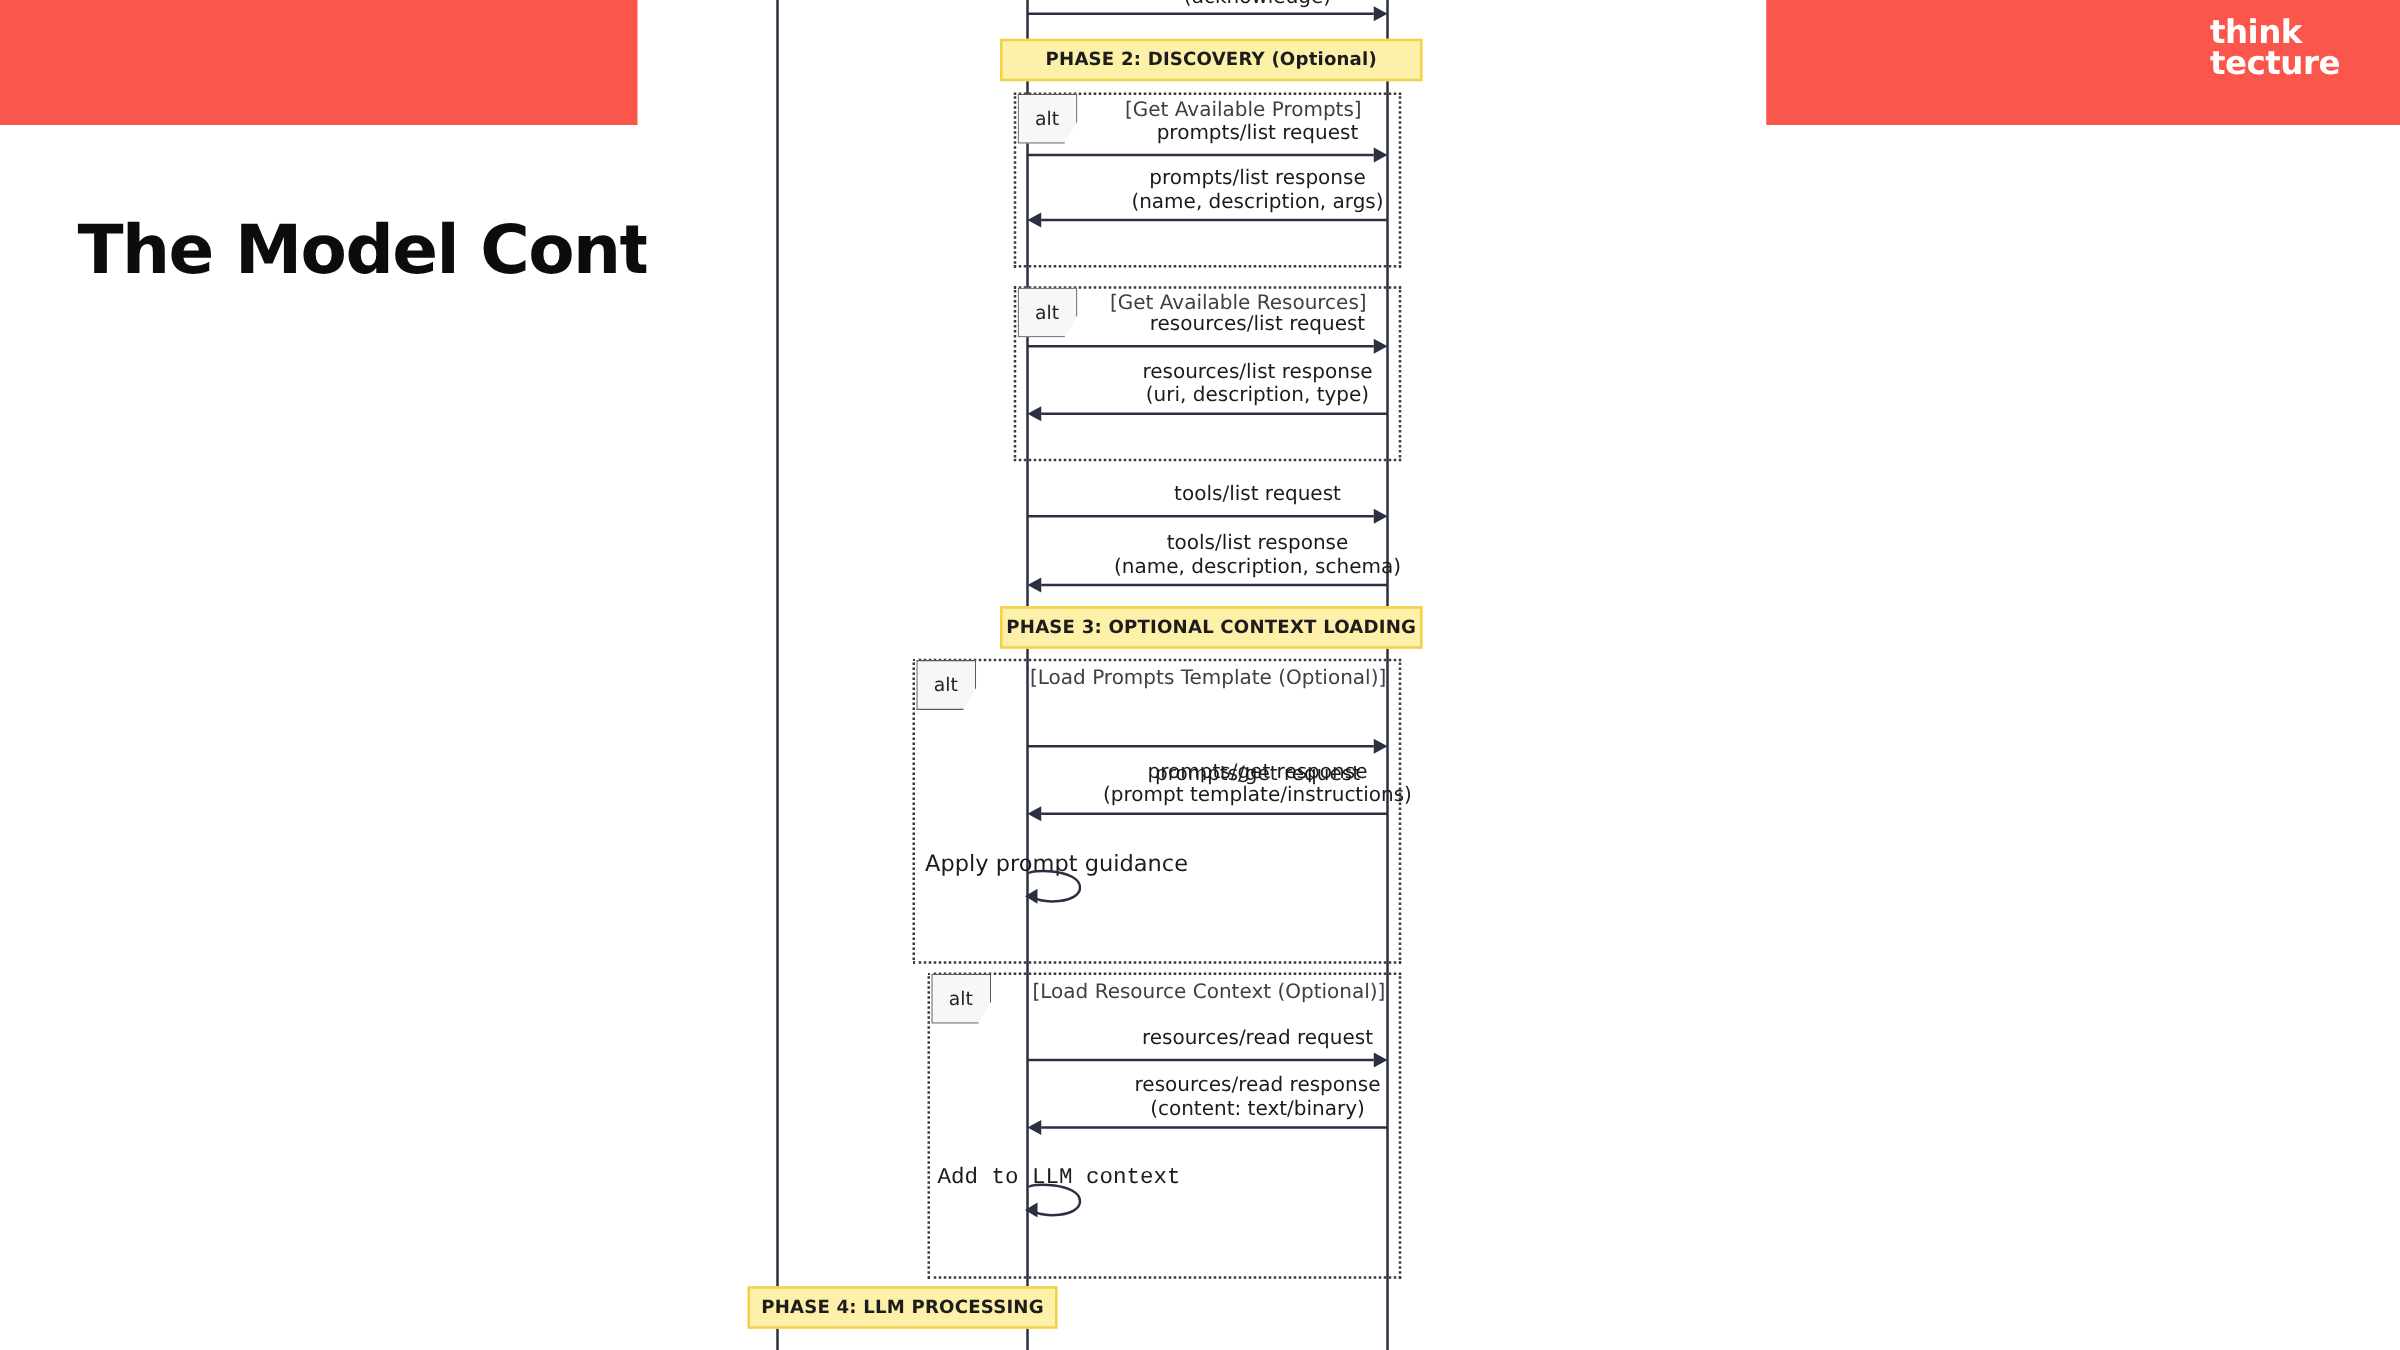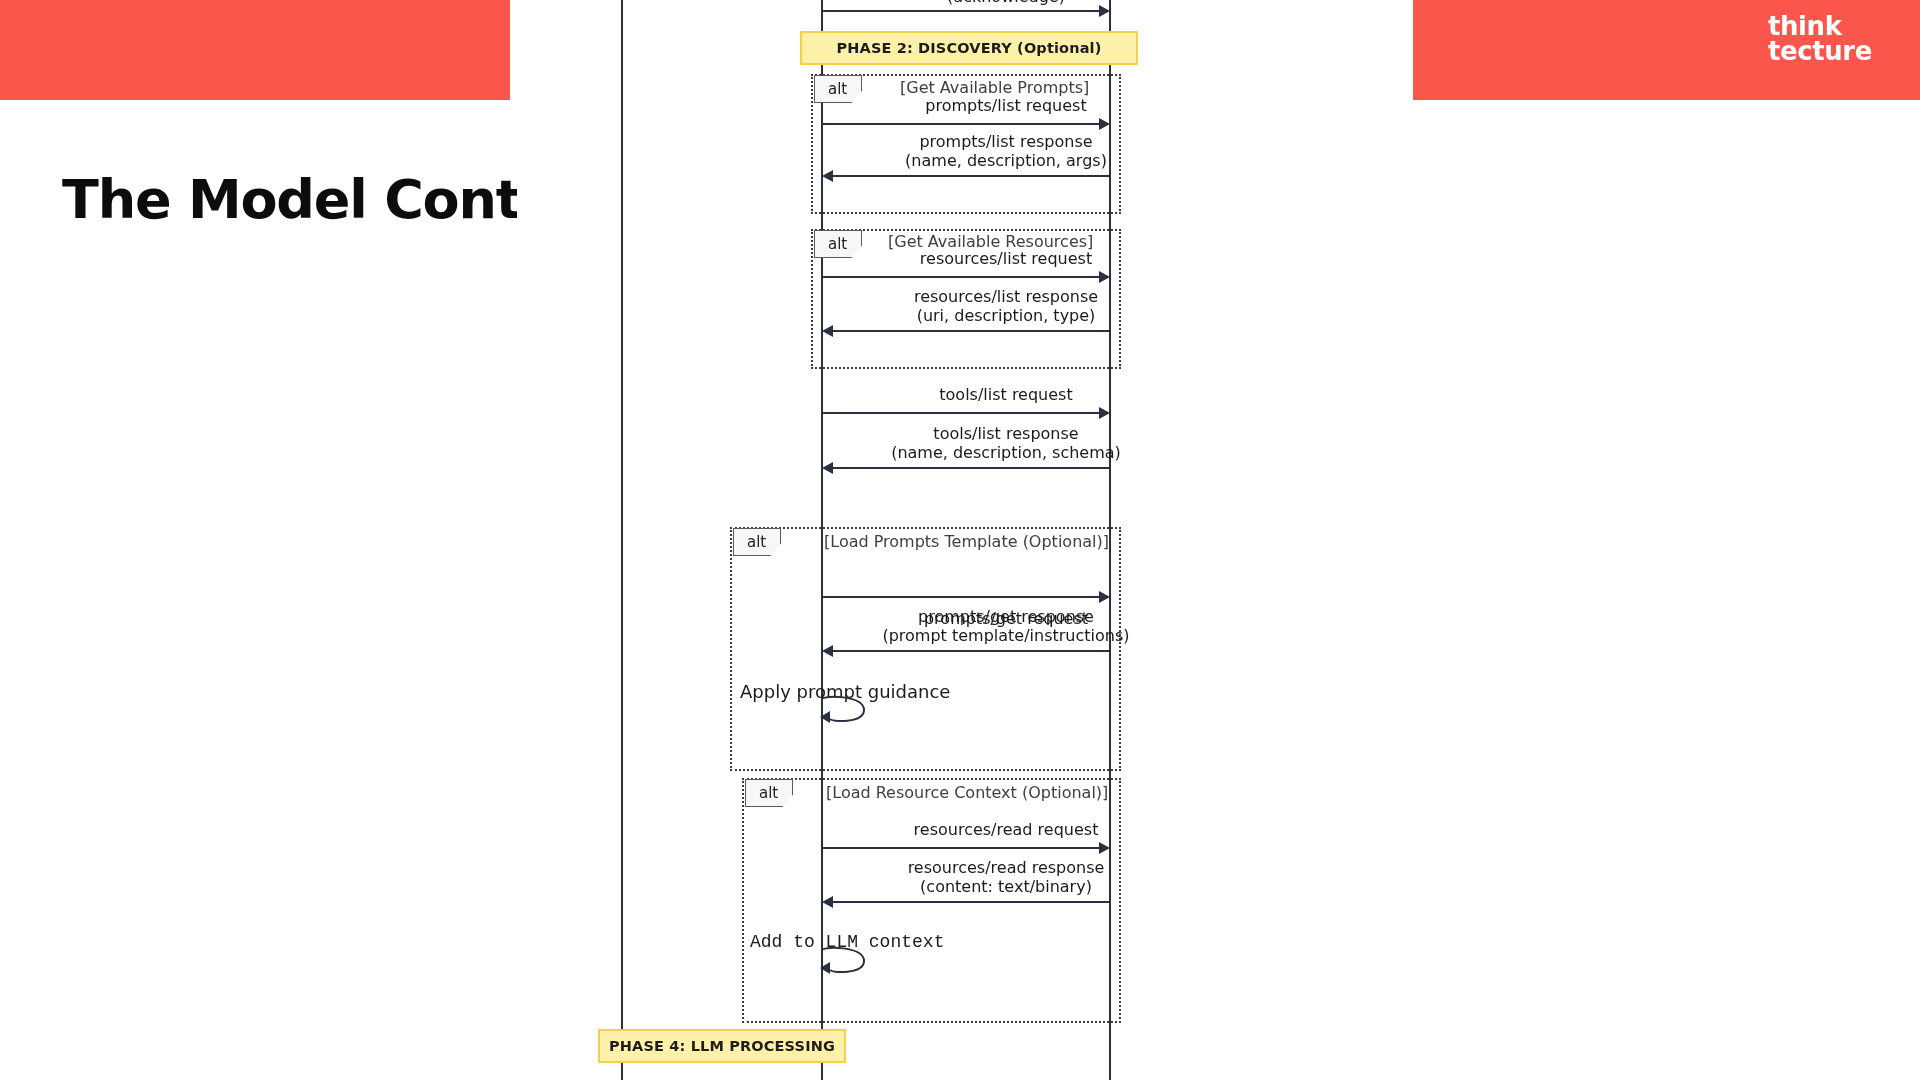--- a/index.html
+++ b/index.html
@@ -26,21 +26,21 @@
 
   .lifeline{position:absolute;width:2px;background:#2b3040;top:0;height:1080px;}
 
   .phase{position:absolute;background:#fdf0a8;border:2px solid #f2d24b;
     box-sizing:border-box;height:34px;display:flex;align-items:center;
     justify-content:center;color:#1d1d1d;font-weight:700;font-size:14.5px;
     letter-spacing:0.15px;}
 
   .altbox{position:absolute;box-sizing:border-box;border:2px dotted #3a3a3a;}
   .alttag{position:absolute;background:#f7f7f7;border:1px solid #5a5a5a;
-    box-sizing:border-box;height:28px;padding:0 13px;display:flex;align-items:center;
+    box-sizing:border-box;height:40px;padding:0 13px;display:flex;align-items:center;
     font-size:15px;color:#222;
     clip-path:polygon(0 0,100% 0,100% 55%,78% 100%,0 100%);}
   .altcond{position:absolute;font-size:16px;color:#404040;white-space:nowrap;}
 
   .msg{position:absolute;}
   .msg .lbl{position:absolute;left:4px;width:100%;text-align:center;
     font-size:16px;color:#1b1b1b;line-height:1.18;white-space:pre-line;padding-left:36px;}
   .arrowline{position:absolute;height:2px;background:#2b3040;}
   .head-r,.head-l{position:absolute;width:0;height:0;
     border-top:6px solid transparent;border-bottom:6px solid transparent;}
@@ -117,20 +117,21 @@
     <div class="head-r" style="left:277px;top:21px;"></div>
   </div>
 
   <div class="msg" style="left:822px;top:425px;width:288px;">
     <div class="lbl" style="top:0;">tools/list response
 (name, description, schema)</div>
     <div class="arrowline" style="left:11px;top:42px;width:277px;"></div>
     <div class="head-l" style="left:0px;top:37px;"></div>
   </div>
 
+  <div class="phase" style="left:800px;top:485px;width:338px;">PHASE 3: OPTIONAL CONTEXT LOADING</div>
 
   <div class="altbox" style="left:730px;top:527px;width:391px;height:244px;"></div>
   <div class="alttag" style="left:733px;top:528px;width:48px;">alt</div>
   <div class="altcond" style="left:824px;top:532px;">[Load Prompts Template (Optional)]</div>
 
   <div class="msg" style="left:822px;top:570px;width:288px;">
     <div class="lbl" style="top:0;margin-top:40px;">prompts/get request</div>
     <div class="arrowline" style="left:0;top:26px;width:277px;"></div>
     <div class="head-r" style="left:277px;top:21px;"></div>
   </div>

